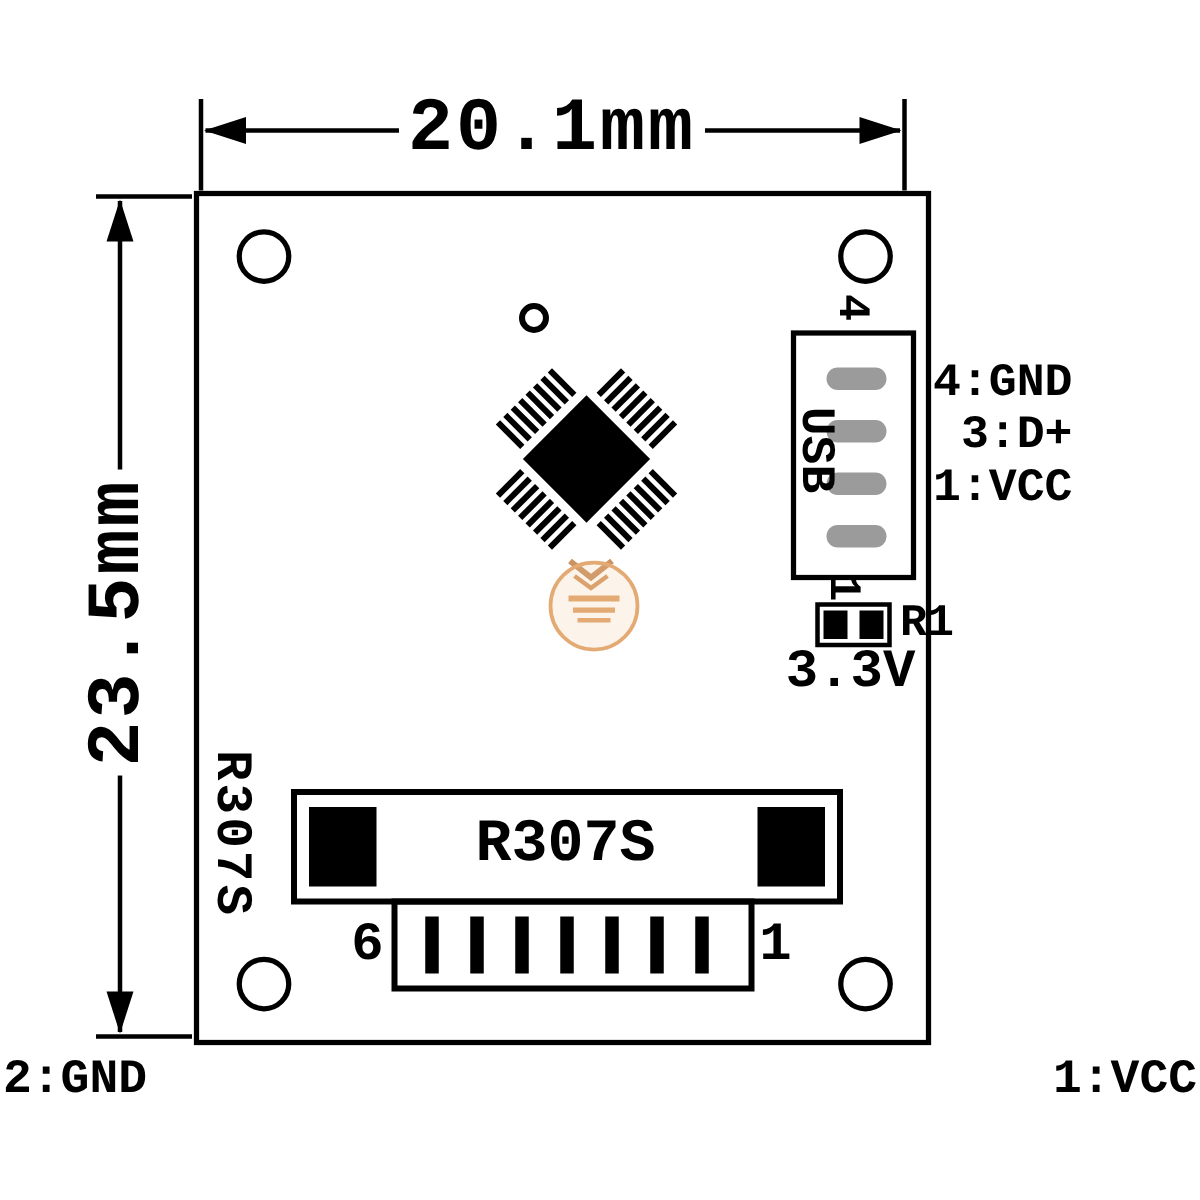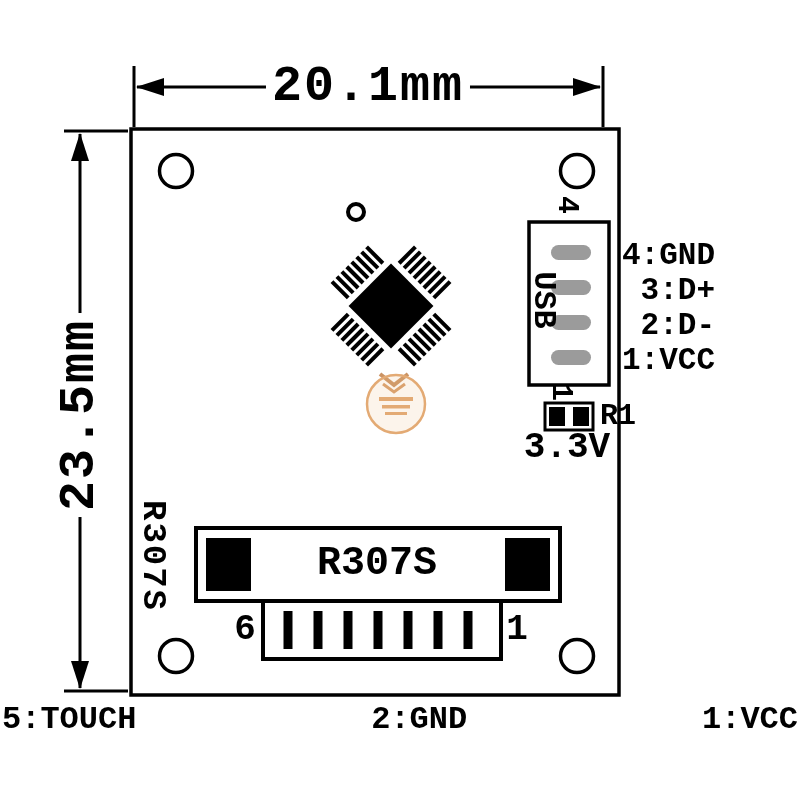--- a/index.html
+++ b/index.html
@@ -152,32 +152,30 @@
   <div class="lbl dim center" style="left:368px; top:87px;">20.1mm</div>
   <div class="lbl dim rotm90" style="left:80px; top:415px; transform: translate(-50%,-50%) rotate(-90deg);">23.5mm</div>
 
   <div class="lbl rot90" style="left:543px; top:300px; font-size:32px;">USB</div>
   <div class="lbl rot90" style="left:567px; top:205px; font-size:30px;">4</div>
   <div class="lbl rot90" style="left:561px; top:392px; font-size:30px;">1</div>
 
   <div class="usb-pins">
     <span>4:GND</span>
     <span>3:D+</span>
-    <span>2:D-</span>
     <span>1:VCC</span>
   </div>
 
   <div class="lbl" style="left:600px; top:401px; font-size:30px;text-align:right;">R1</div>
   <div class="lbl center" style="left:567px; top:448px; font-size:36px;">3.3V</div>
 
   <div class="lbl rot90" style="left:153px; top:556px; font-size:34px; letter-spacing:2px;">R307S</div>
 
   <div class="lbl center" style="left:377px; top:564px; font-size:40px;">R307S</div>
   <div class="lbl center" style="left:245px; top:630px; font-size:36px;">6</div>
   <div class="lbl center" style="left:517px; top:630px; font-size:36px;">1</div>
 
   <div class="bottom-row">
-    <span>5:TOUCH</span>
     <span>2:GND</span>
     <span>1:VCC</span>
   </div>
 
 </div>
 
 </body></html>

